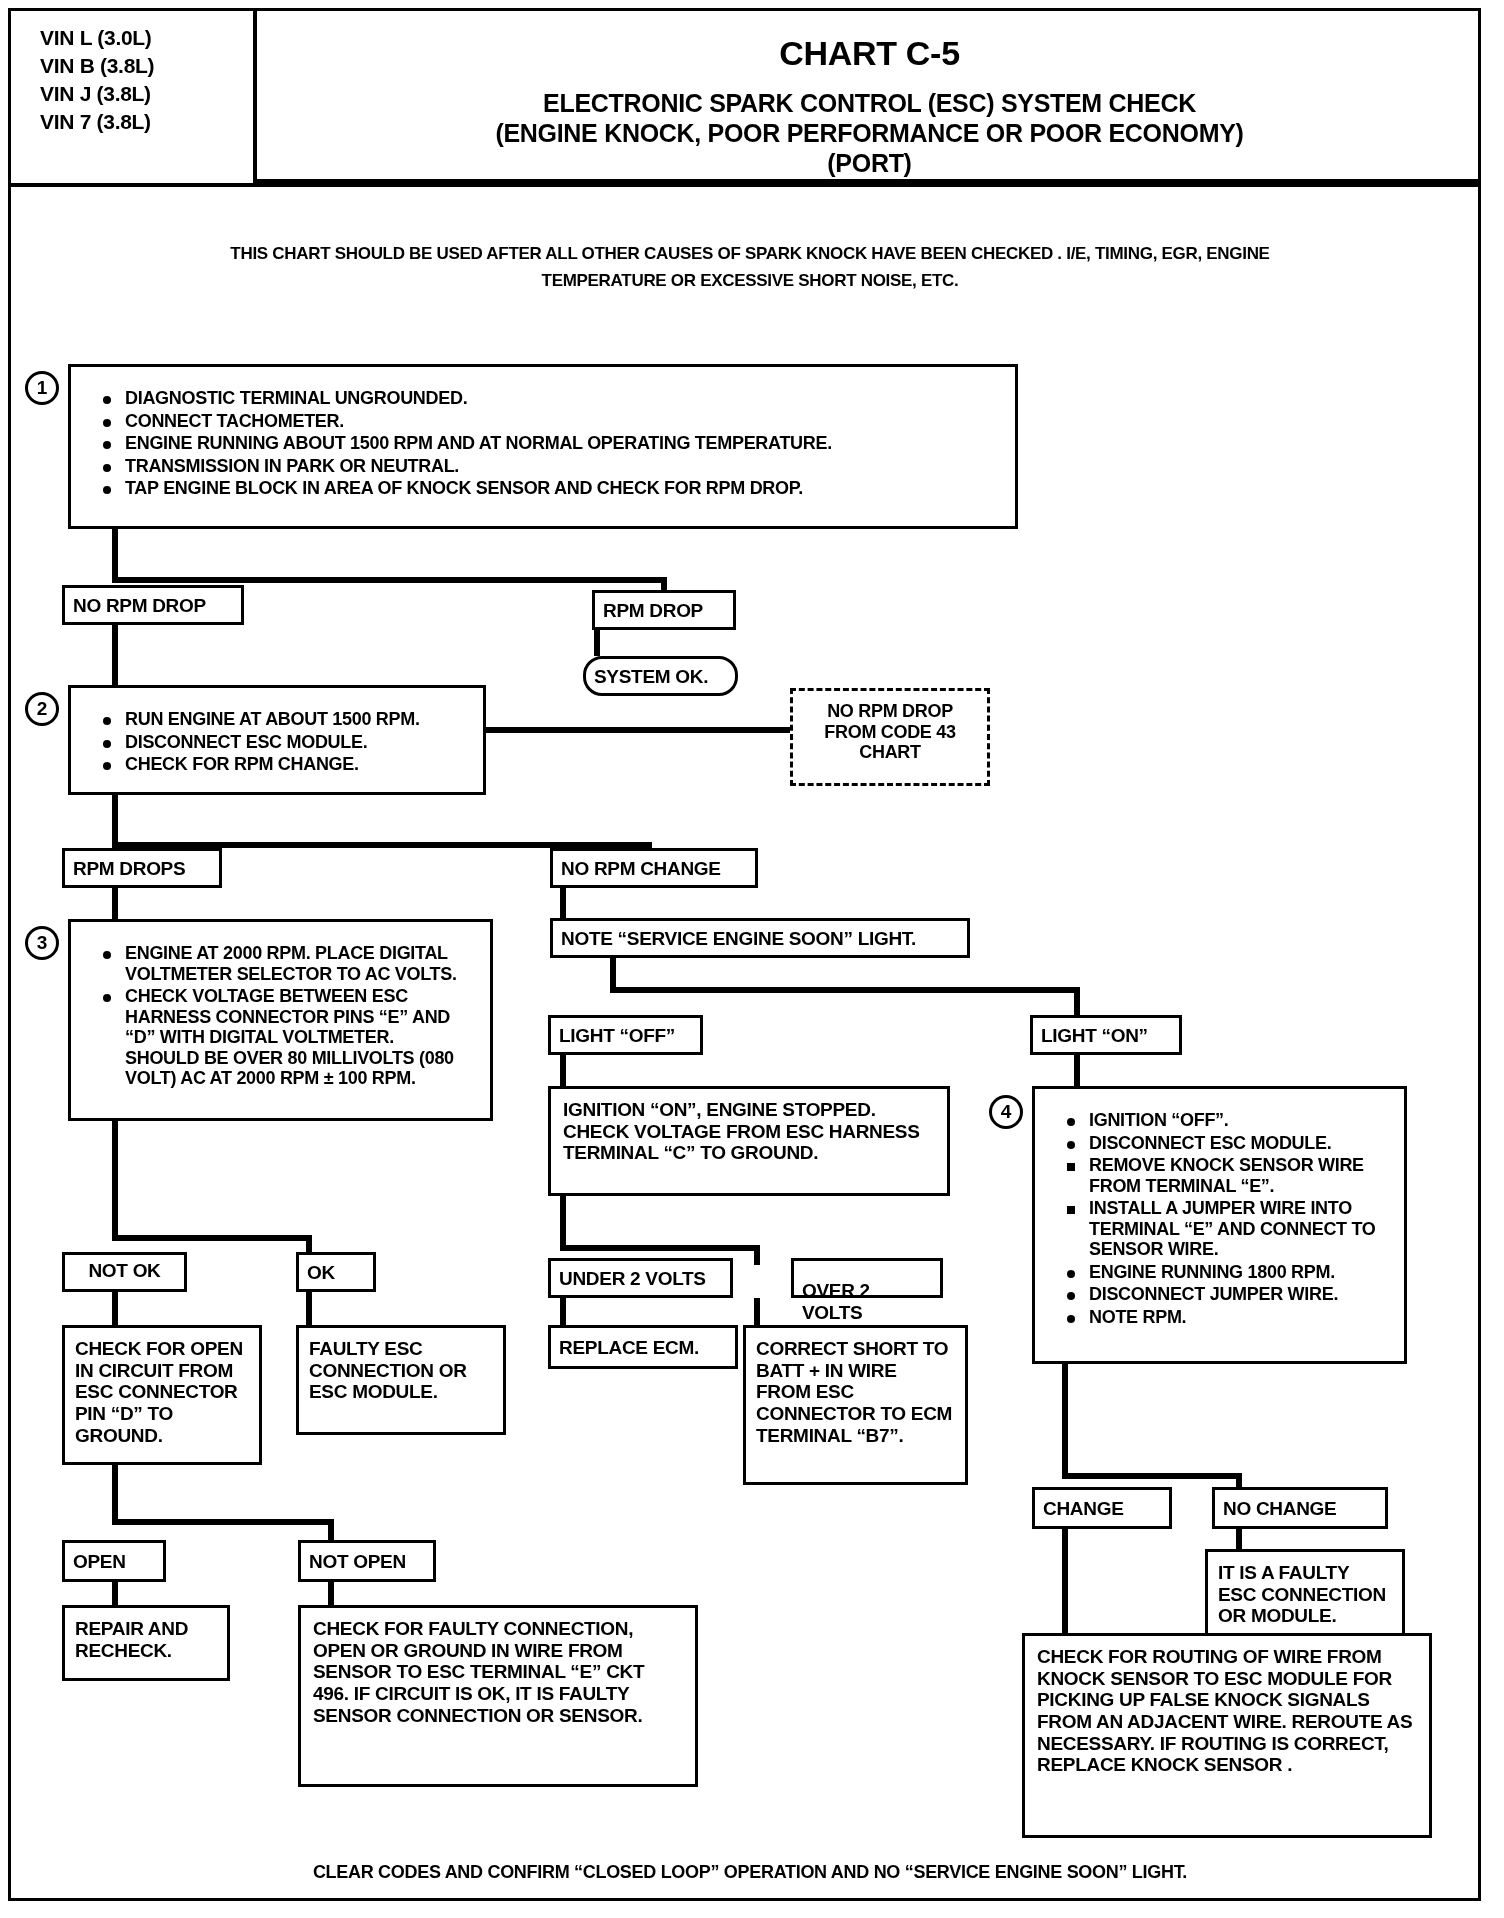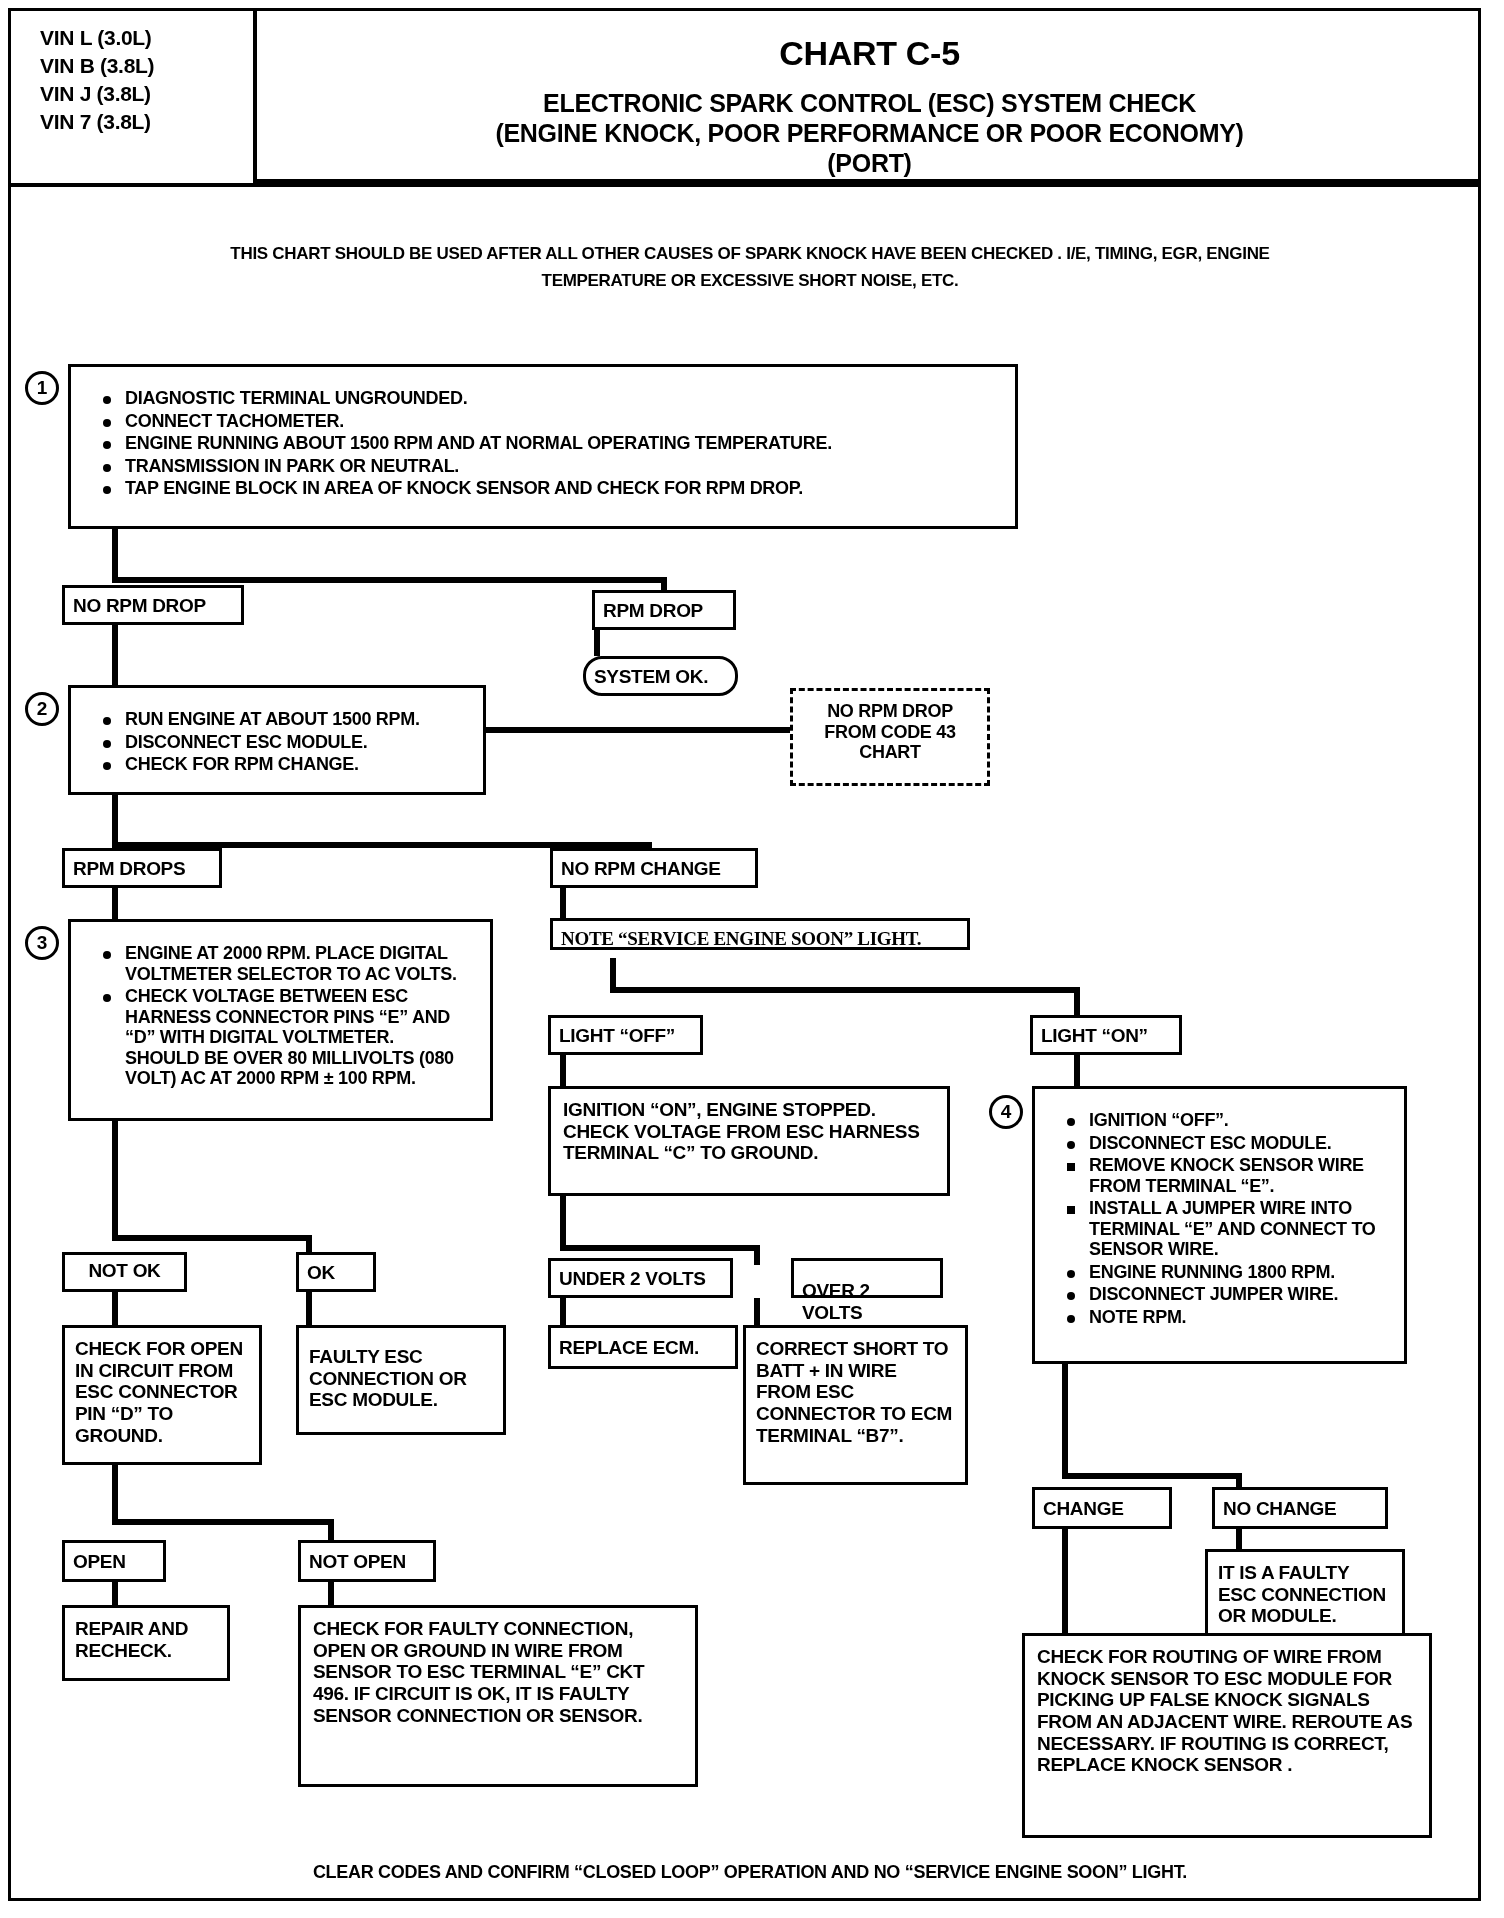--- a/index.html
+++ b/index.html
@@ -119,21 +119,21 @@
 
   <div class="circ" style="left:25px;top:926px;">3</div>
 
   <div class="box pad" style="left:68px;top:919px;width:425px;height:202px;font-size:18px;">
     <ul class="bl">
       <li>ENGINE AT 2000 RPM.  PLACE DIGITAL VOLTMETER SELECTOR TO AC VOLTS.</li>
       <li>CHECK VOLTAGE BETWEEN ESC HARNESS CONNECTOR PINS “E” AND “D” WITH DIGITAL VOLTMETER. SHOULD BE OVER 80 MILLIVOLTS (080 VOLT) AC AT 2000 RPM ± 100 RPM.</li>
     </ul>
   </div>
 
-  <div class="box pad" style="left:550px;top:918px;width:420px;height:32px;font-size:19px;padding-top:7px;font-family:Liberation Serif, serif;">NOTE “SERVICE ENGINE SOON” LIGHT.</div>
+  <div class="box pad" style="left:550px;top:918px;width:420px;height:40px;font-size:19px;padding-top:7px;">NOTE “SERVICE ENGINE SOON” LIGHT.</div>
 
   <div class="ln lnv" style="left:610px;top:958px;height:35px;"></div>
   <div class="ln lnh" style="left:610px;top:987px;width:470px;"></div>
   <div class="ln lnv" style="left:1074px;top:987px;height:35px;"></div>
 
   <div class="box pad" style="left:548px;top:1015px;width:155px;height:40px;font-size:19px;padding-top:7px;">LIGHT “OFF”</div>
   <div class="box pad" style="left:1030px;top:1015px;width:152px;height:40px;font-size:19px;padding-top:7px;">LIGHT “ON”</div>
 
   <div class="ln lnv" style="left:560px;top:1055px;height:32px;"></div>
   <div class="ln lnv" style="left:1074px;top:1055px;height:32px;"></div>
@@ -158,21 +158,21 @@
   <div class="ln lnh" style="left:112px;top:1235px;width:200px;"></div>
   <div class="ln lnv" style="left:306px;top:1235px;height:22px;"></div>
 
   <div class="box pad" style="left:62px;top:1252px;width:125px;height:40px;font-size:19px;text-align:center;">NOT OK</div>
   <div class="box pad" style="left:296px;top:1252px;width:80px;height:40px;font-size:19px;padding-top:7px;">OK</div>
 
   <div class="ln lnv" style="left:112px;top:1292px;height:38px;"></div>
   <div class="ln lnv" style="left:306px;top:1292px;height:38px;"></div>
 
   <div class="box pad" style="left:62px;top:1325px;width:200px;height:140px;font-size:19px;padding:10px 10px;">CHECK FOR OPEN IN CIRCUIT FROM ESC CONNECTOR PIN “D” TO GROUND.</div>
-  <div class="box pad" style="left:296px;top:1325px;width:210px;height:110px;font-size:19px;padding:18px 10px;">FAULTY ESC CONNECTION OR ESC MODULE.</div>
+  <div class="box pad" style="left:296px;top:1325px;width:210px;height:110px;font-size:19px;padding:10px 10px;">FAULTY ESC CONNECTION OR ESC MODULE.</div>
 
   <div class="ln lnv" style="left:560px;top:1196px;height:55px;"></div>
   <div class="ln lnh" style="left:560px;top:1245px;width:200px;"></div>
   <div class="ln lnv" style="left:754px;top:1245px;height:20px;"></div>
 
   <div class="box pad" style="left:548px;top:1258px;width:185px;height:40px;font-size:19px;padding-top:7px;">UNDER 2 VOLTS</div>
   <div class="box pad" style="left:743px;top:1258px;width:152px;height:40px;font-size:19px;padding-top:19px;margin-left:48px;">OVER 2 VOLTS</div>
 
   <div class="ln lnv" style="left:560px;top:1298px;height:32px;"></div>
   <div class="ln lnv" style="left:754px;top:1298px;height:32px;"></div>

